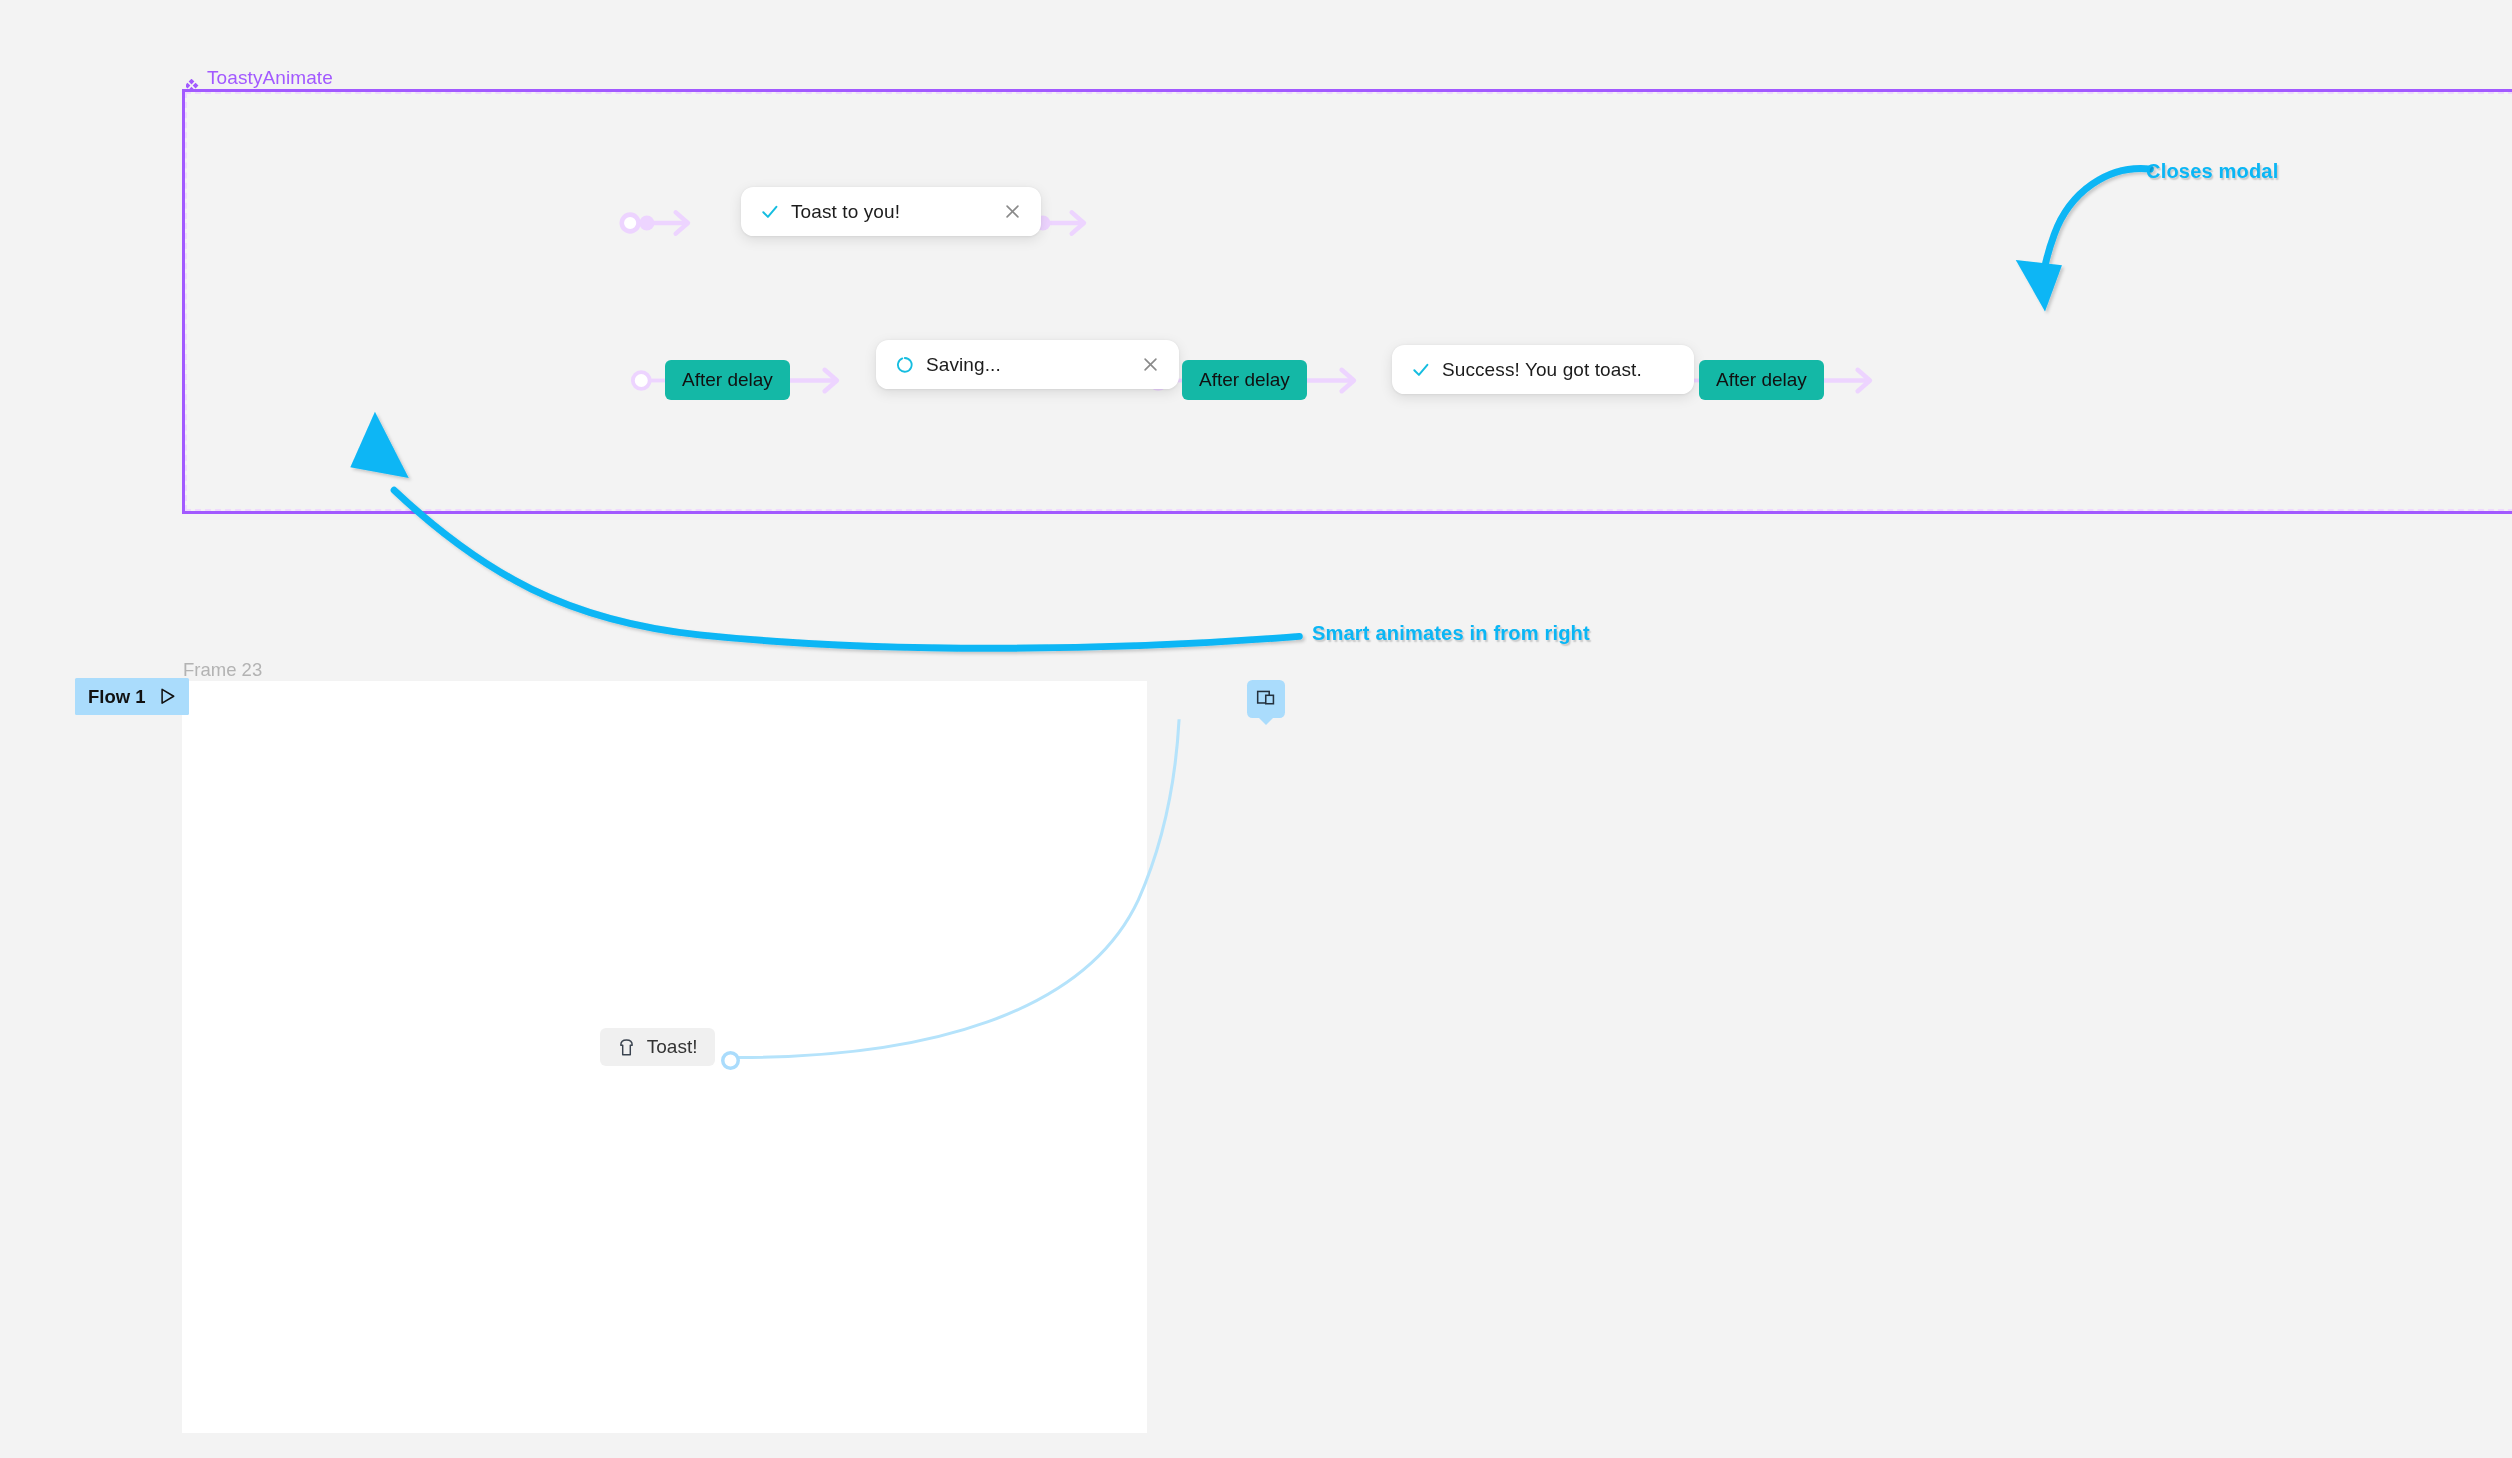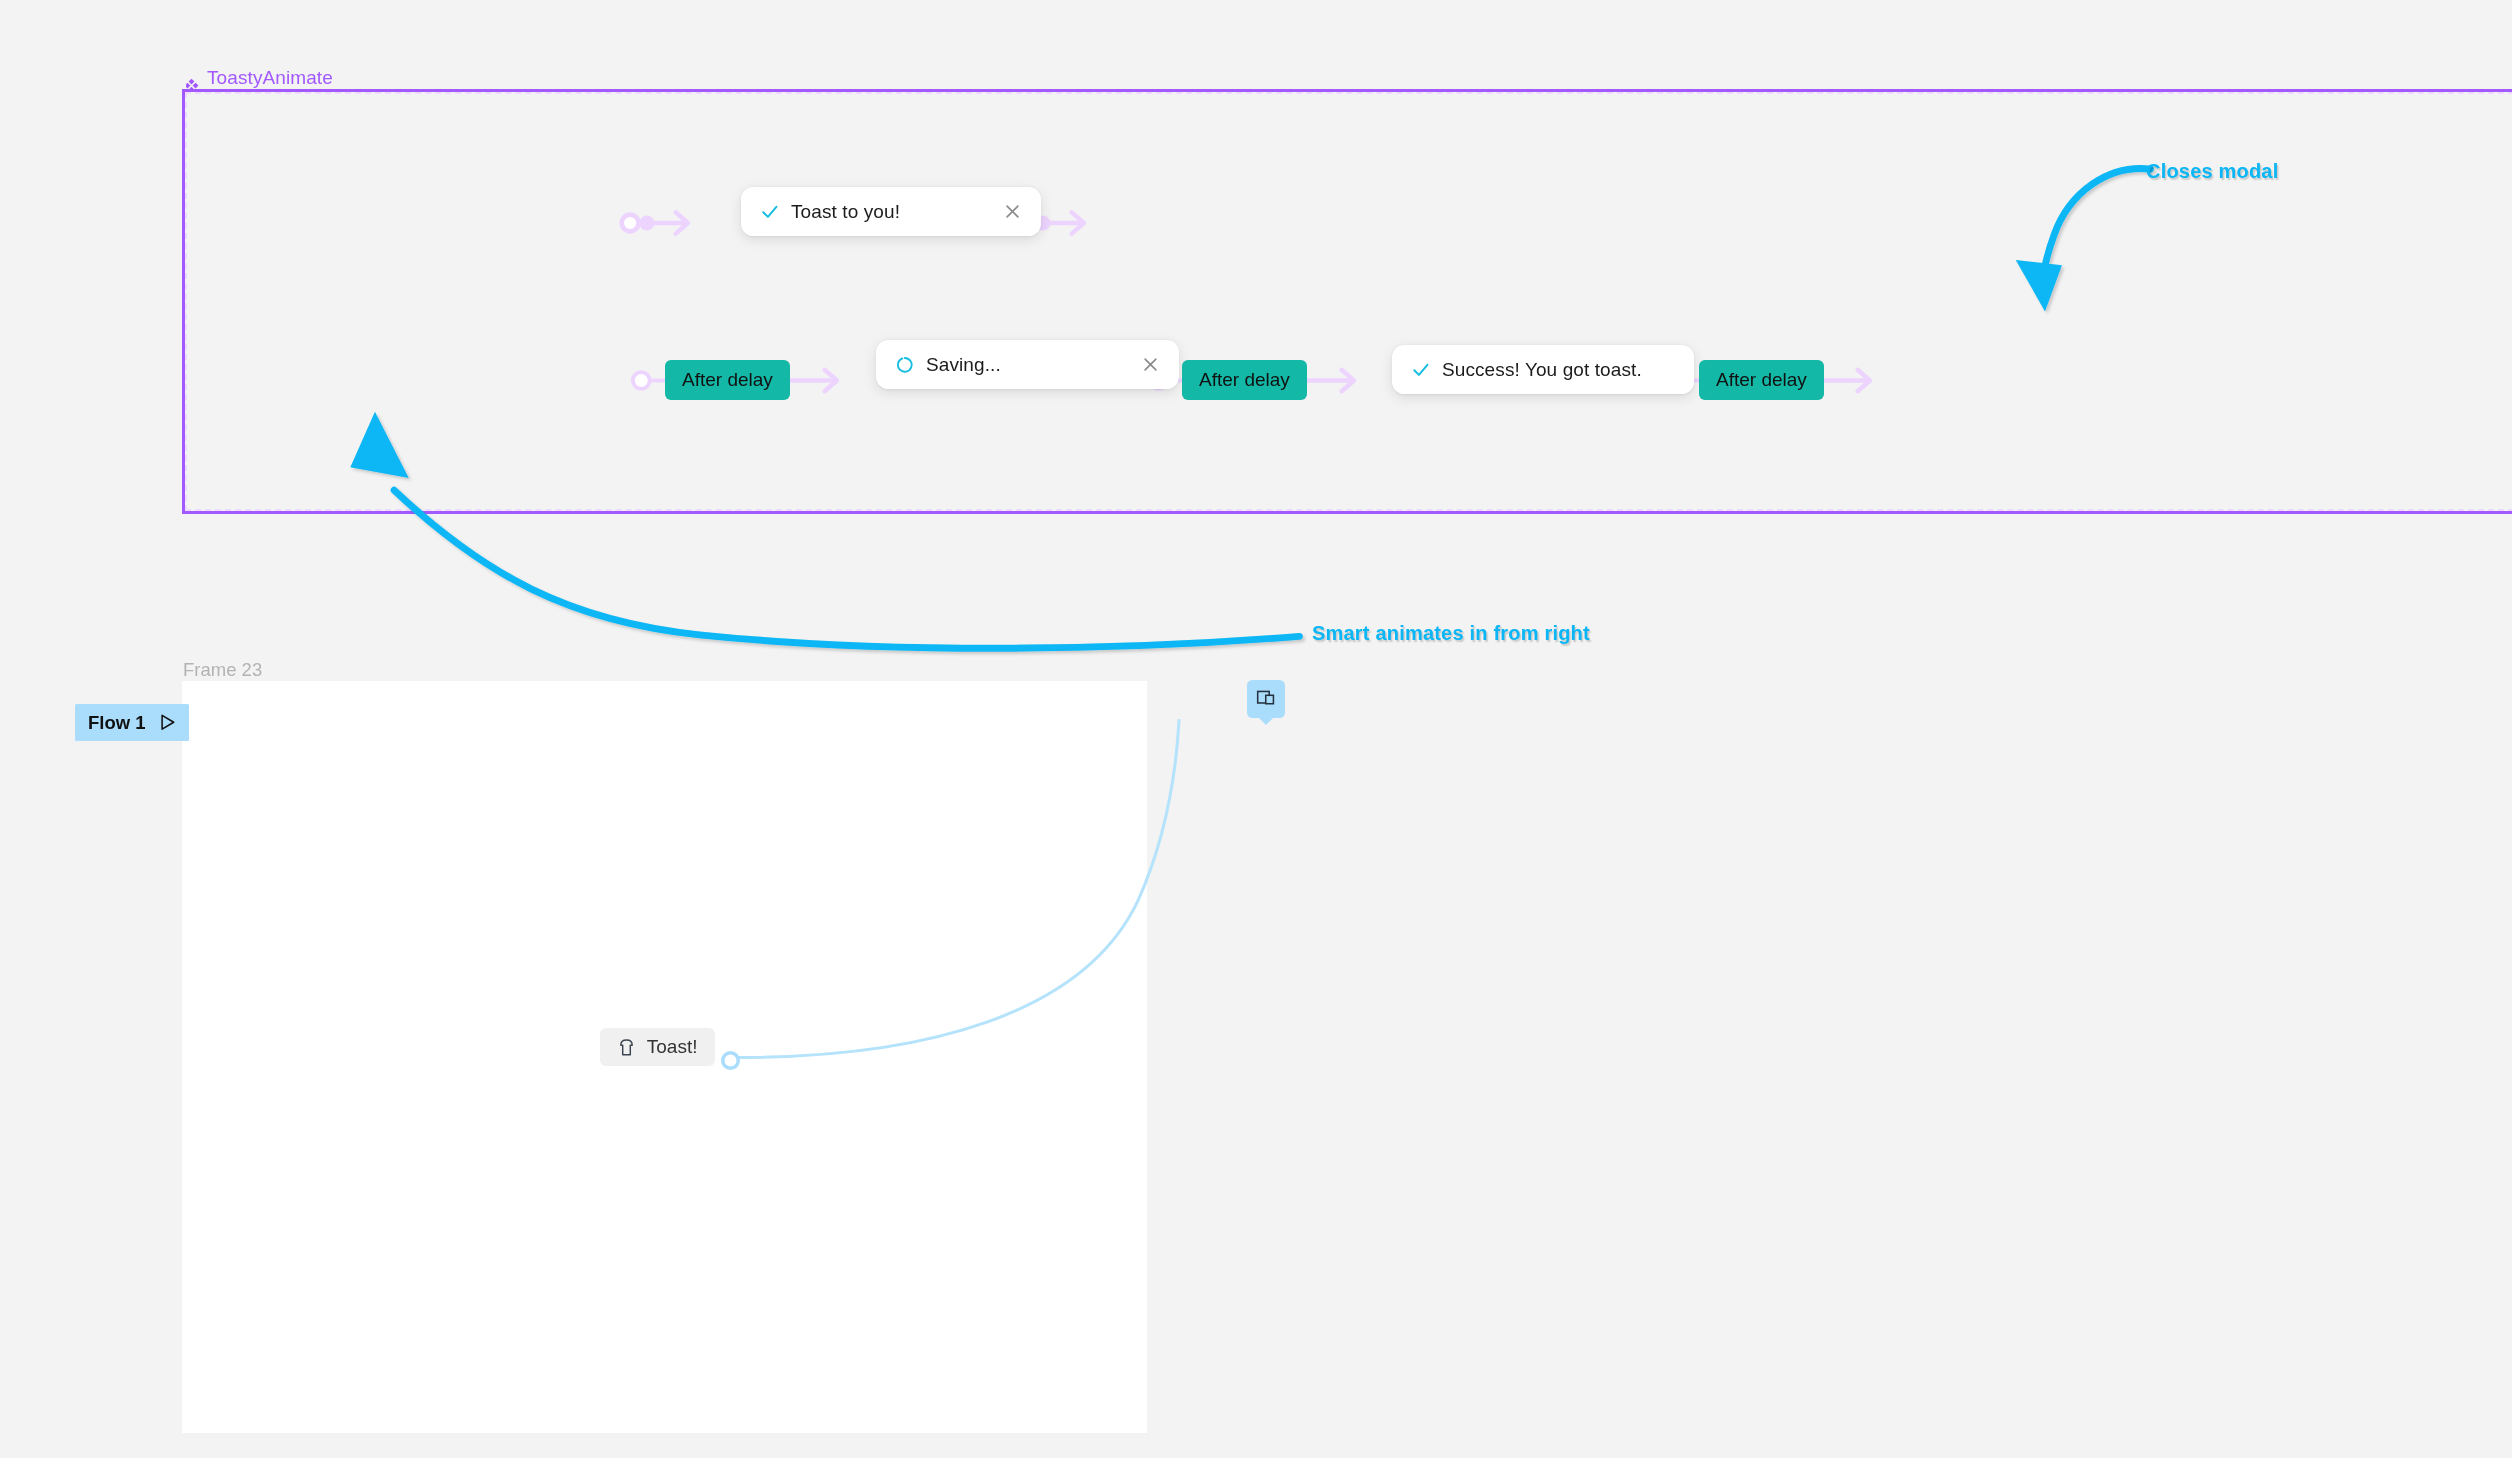--- a/index.html
+++ b/index.html
@@ -141,21 +141,21 @@
     left: 182px;
     top: 681px;
     width: 965px;
     height: 752px;
     background: #ffffff;
   }
 
   #flow-badge {
     position: absolute;
     left: 75px;
-    top: 704px;
+    top: 678px;
     height: 37px;
     background: #aadcfc;
     display: flex;
     align-items: center;
     gap: 13px;
     padding: 0 13px;
     border-radius: 1.5px;
   }
   #flow-badge .flow-label {
     font-size: 18.5px;

